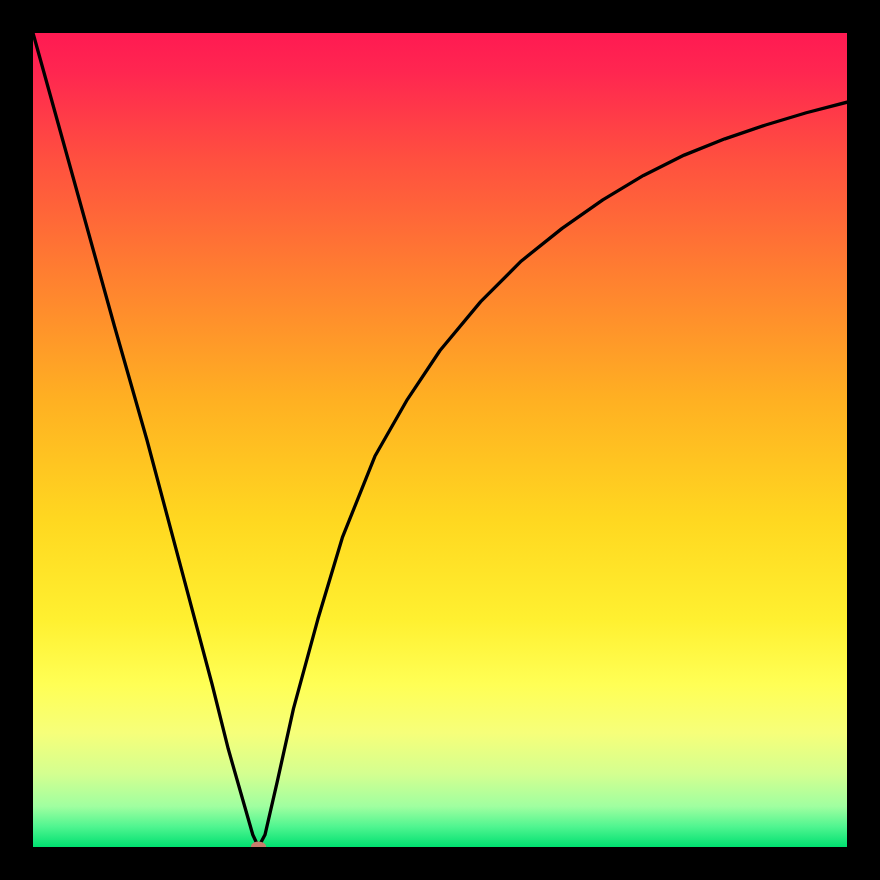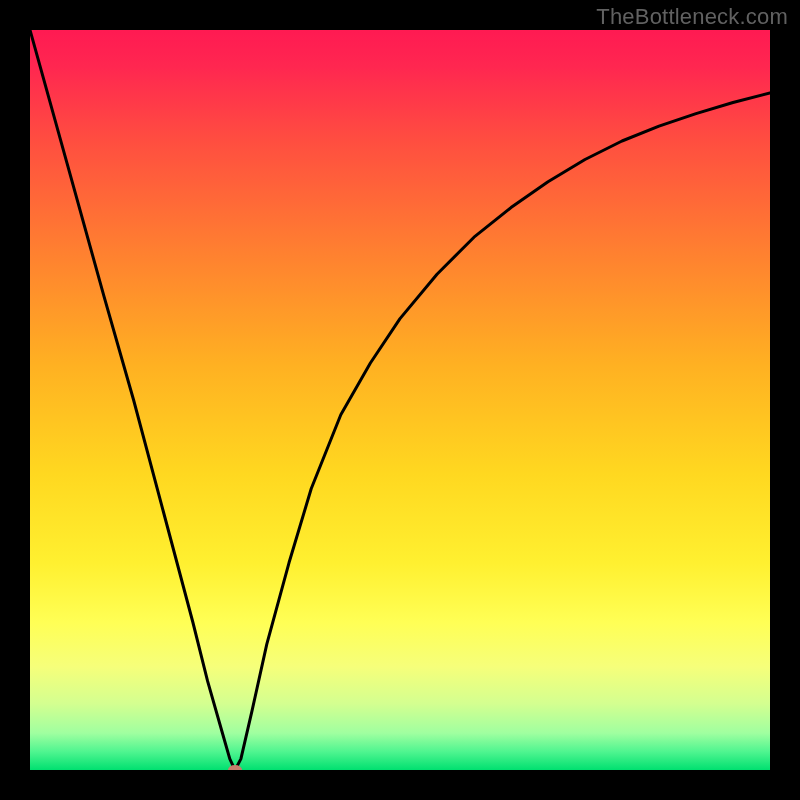--- a/index.html
+++ b/index.html
@@ -52,21 +52,20 @@
     background: #c77d6c;
     border-radius: 50%;
     transform: translate(-50%, -50%);
     z-index: 5;
   }
 </style>
 </head>
 <body>
 
 <div class="frame">
-  <div class="watermark">TheBottleneck.com</div>
 
   <div class="plot-area">
     <svg class="plot-bg" viewBox="0 0 740 740" preserveAspectRatio="none">
       <defs>
         <linearGradient id="bg-grad" x1="0" y1="0" x2="0" y2="1">
             <stop offset="0%" stop-color="#ff1a52"></stop>
             <stop offset="5%" stop-color="#ff2750"></stop>
             <stop offset="15%" stop-color="#ff4e40"></stop>
             <stop offset="30%" stop-color="#ff8030"></stop>
             <stop offset="45%" stop-color="#ffb022"></stop>

